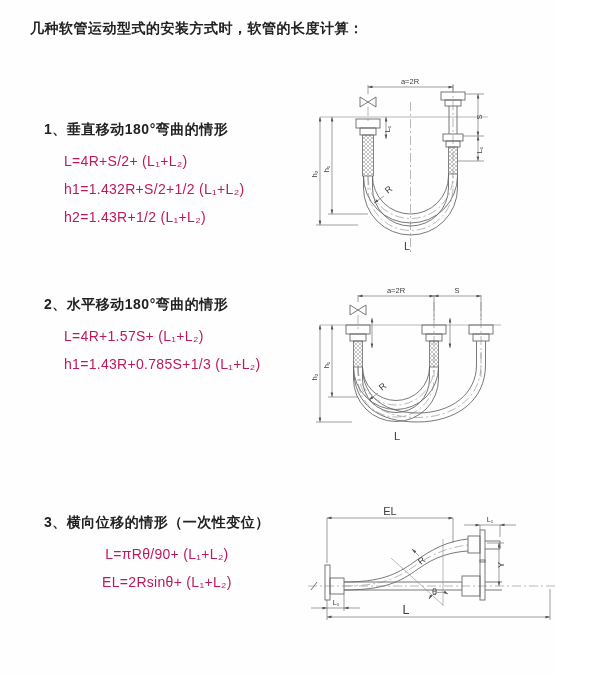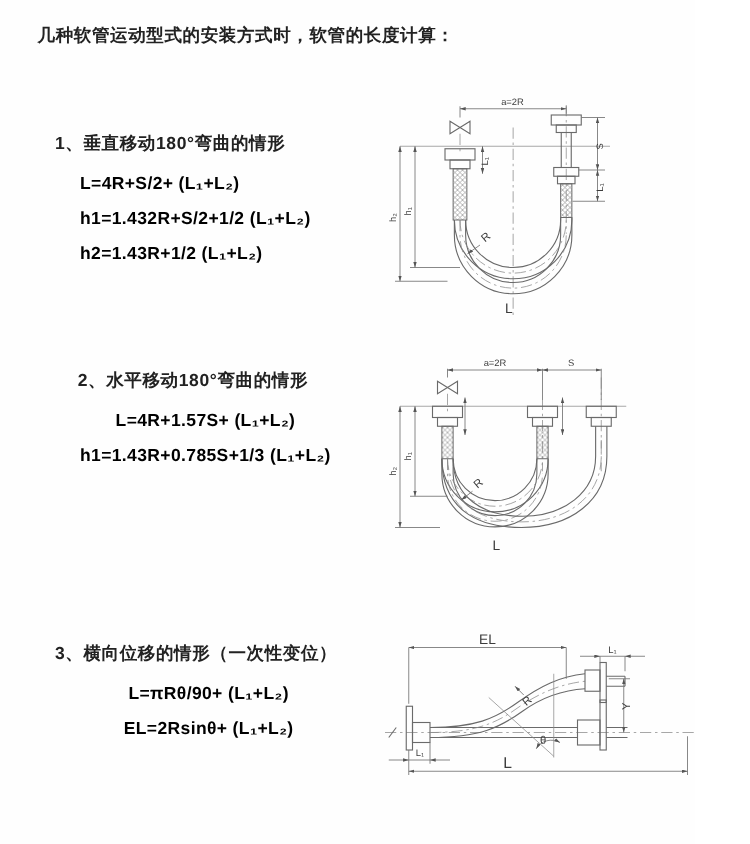--- a/index.html
+++ b/index.html
@@ -1,23 +1,23 @@
 <!DOCTYPE html>
 <html><head>
 <meta charset="utf-8">
 <style>
   html,body{margin:0;padding:0;}
   body{width:600px;height:675px;background:#ffffff;font-family:"Liberation Sans","DejaVu Sans",sans-serif;}
   .page{position:relative;width:556px;height:675px;background:#fefefe;overflow:hidden;color:#1f1f1f;}
   .doc-title{position:absolute;left:30px;top:20px;font-size:14px;font-weight:700;letter-spacing:.5px;color:#222;}
   .section{position:absolute;left:44px;}
-  .sec1{top:106px;} .sec2{top:296px;text-align:center;} .sec3{top:514px;text-align:center;}
+  .sec1{top:121px;} .sec2{top:296px;} .sec3{top:514px;text-align:center;}
   .heading{font-size:14px;font-weight:700;letter-spacing:.5px;color:#222;}
   .formulas{list-style:none;margin:8px 0 0 0;padding:0 0 0 20px;}
-  .formulas li{font-size:14px;line-height:28px;letter-spacing:.3px;color:#000000;font-weight:700;white-space:nowrap;}
+  .formulas li{font-size:14px;line-height:28px;letter-spacing:.3px;color:#be185d;font-weight:400;white-space:nowrap;}
   .diagram{position:absolute;text-align:right;}
   .d1{left:306px;top:72px;} .d2{left:306px;top:282px;} .d3{left:296px;top:503px;}
   svg{display:block;}
   svg .ln{stroke:#6a6a6a;stroke-width:.9;fill:none;}
   svg .thin{stroke:#8a8a8a;stroke-width:.6;fill:none;}
   svg .dim{stroke:#777;stroke-width:.7;fill:none;}
   svg .cl{stroke:#8a8a8a;stroke-width:.6;fill:none;stroke-dasharray:9 3 2 3;}
   svg .braid{stroke:#6a6a6a;stroke-width:.8;}
   svg text{fill:#3c3c3c;font-family:"Liberation Sans","DejaVu Sans",sans-serif;}
   .t7{font-size:7.5px;} .t9{font-size:9px;} .t11{font-size:11px;} .t12{font-size:12.5px;}

